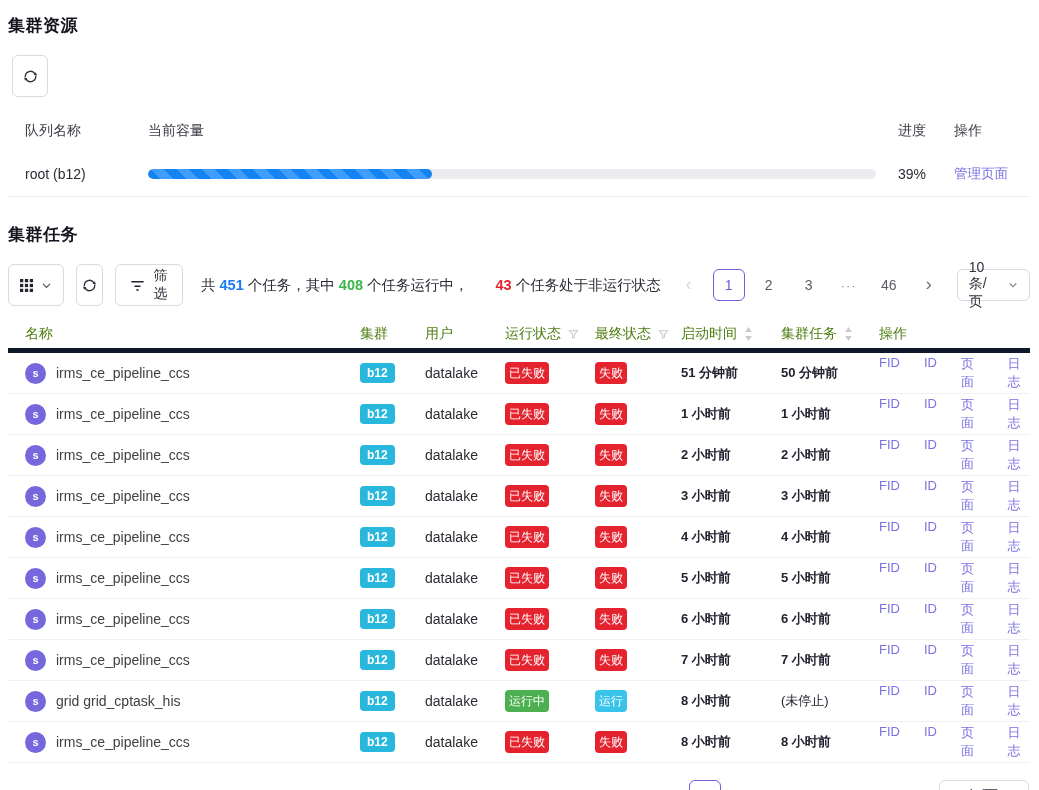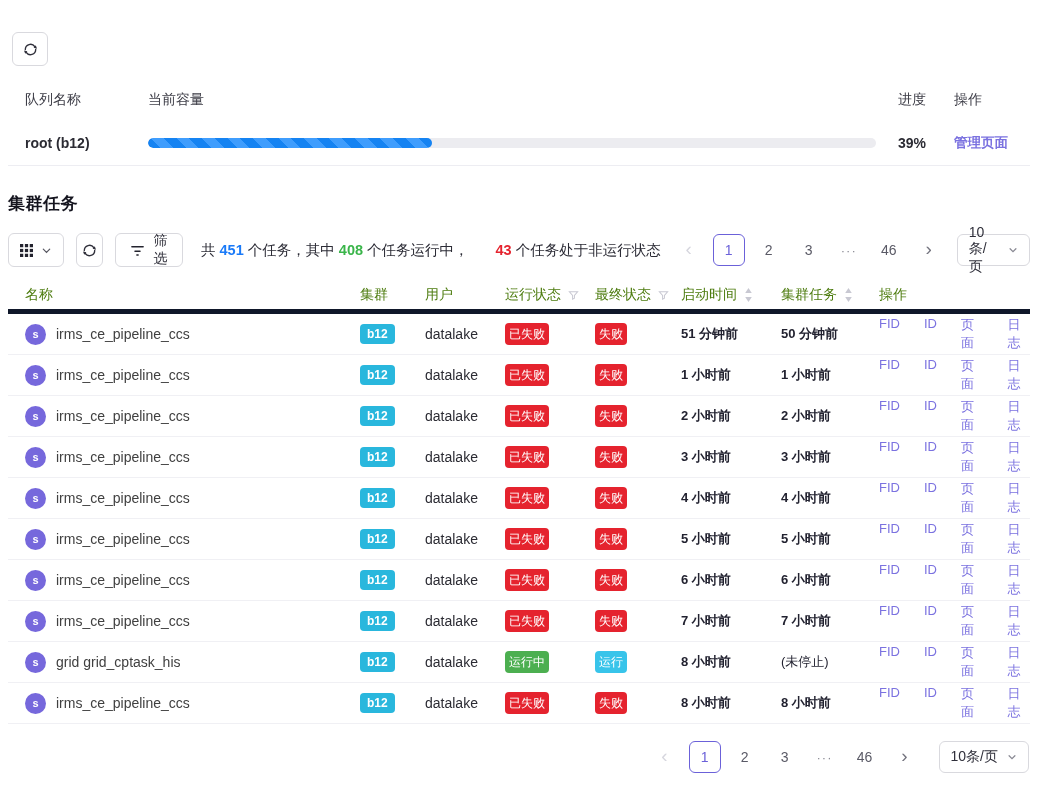--- a/index.html
+++ b/index.html
@@ -6,32 +6,32 @@
   html,body { background:#fff; }
   body {
     width: 1039px; height: 790px; overflow: hidden;
     font-family: "Liberation Sans", "DejaVu Sans", sans-serif;
     color: #2e2e38;
   }
   .page { padding: 14px 9px 0 8px; }
   .section-title { font-size: 17px; font-weight: 700; color: #15151f; letter-spacing: .5px; }
   .icon-btn, .btn {
     background:#fff; border:1px solid #d9d9de; border-radius:6px;
-    height:34px; display:inline-flex; align-items:center; justify-content:center;
+    height:42px; display:inline-flex; align-items:center; justify-content:center;
     cursor:pointer; color:#2f2f3a; font-size:14px;
   }
   .icon-btn { width:36px; }
   .btn { padding:0 14px; gap:8px; }
   .res-refresh { margin:18px 0 0 4px; }
 
   
   .res-table { margin-top: 14px; }
   .res-header, .res-row {
     display:grid; grid-template-columns: 123px 1fr 56px 76px;
-    align-items:center; padding-left:17px;font-weight:bold;
+    align-items:center; padding-left:17px;
   }
   .res-header { height:40px; font-size:14px; color:#3c3c46; font-weight:500; }
   .res-row { height:46px; border-bottom:1px solid #ededf2; font-size:14px; color:#2b2b33; }
   .bar-cell { padding-right:22px; }
   .bar-track { height:10px; border-radius:5px; background:#ececf0; overflow:hidden; }
   .bar-fill { height:100%; border-radius:5px; }
   .link { color:#7b72e0; text-decoration:none; cursor:pointer; font-size:13.5px; }
 
   
   .tasks-title { margin-top: 26px; }
@@ -84,20 +84,21 @@
   .bottom-pager-row { display:flex; align-items:center; justify-content:flex-end; gap:18px; margin-top:17px; padding-right:1px; }
   .bottom-pager-row .pager { margin-left:0; }
   svg { display:block; }
 </style>
 </head>
 <body>
 
 <div class="page">
 
   
+  <h1 class="section-title">集群资源</h1>
 
   <button class="icon-btn res-refresh">
     <span>
       <svg width="15" height="15" viewBox="0 0 24 24">
         <g fill="none" stroke="#2f2f3a" stroke-width="2.2" stroke-linecap="round">
           <path d="M20.3 12a8.3 8.3 0 0 1-15.2 4.6"></path>
           <path d="M3.7 12a8.3 8.3 0 0 1 15.2-4.6"></path>
         </g>
         <polygon points="1.6,13.4 7.0,14.8 3.5,18.8" fill="#2f2f3a"></polygon>
         <polygon points="22.4,10.6 17.0,9.2 20.5,5.2" fill="#2f2f3a"></polygon>

